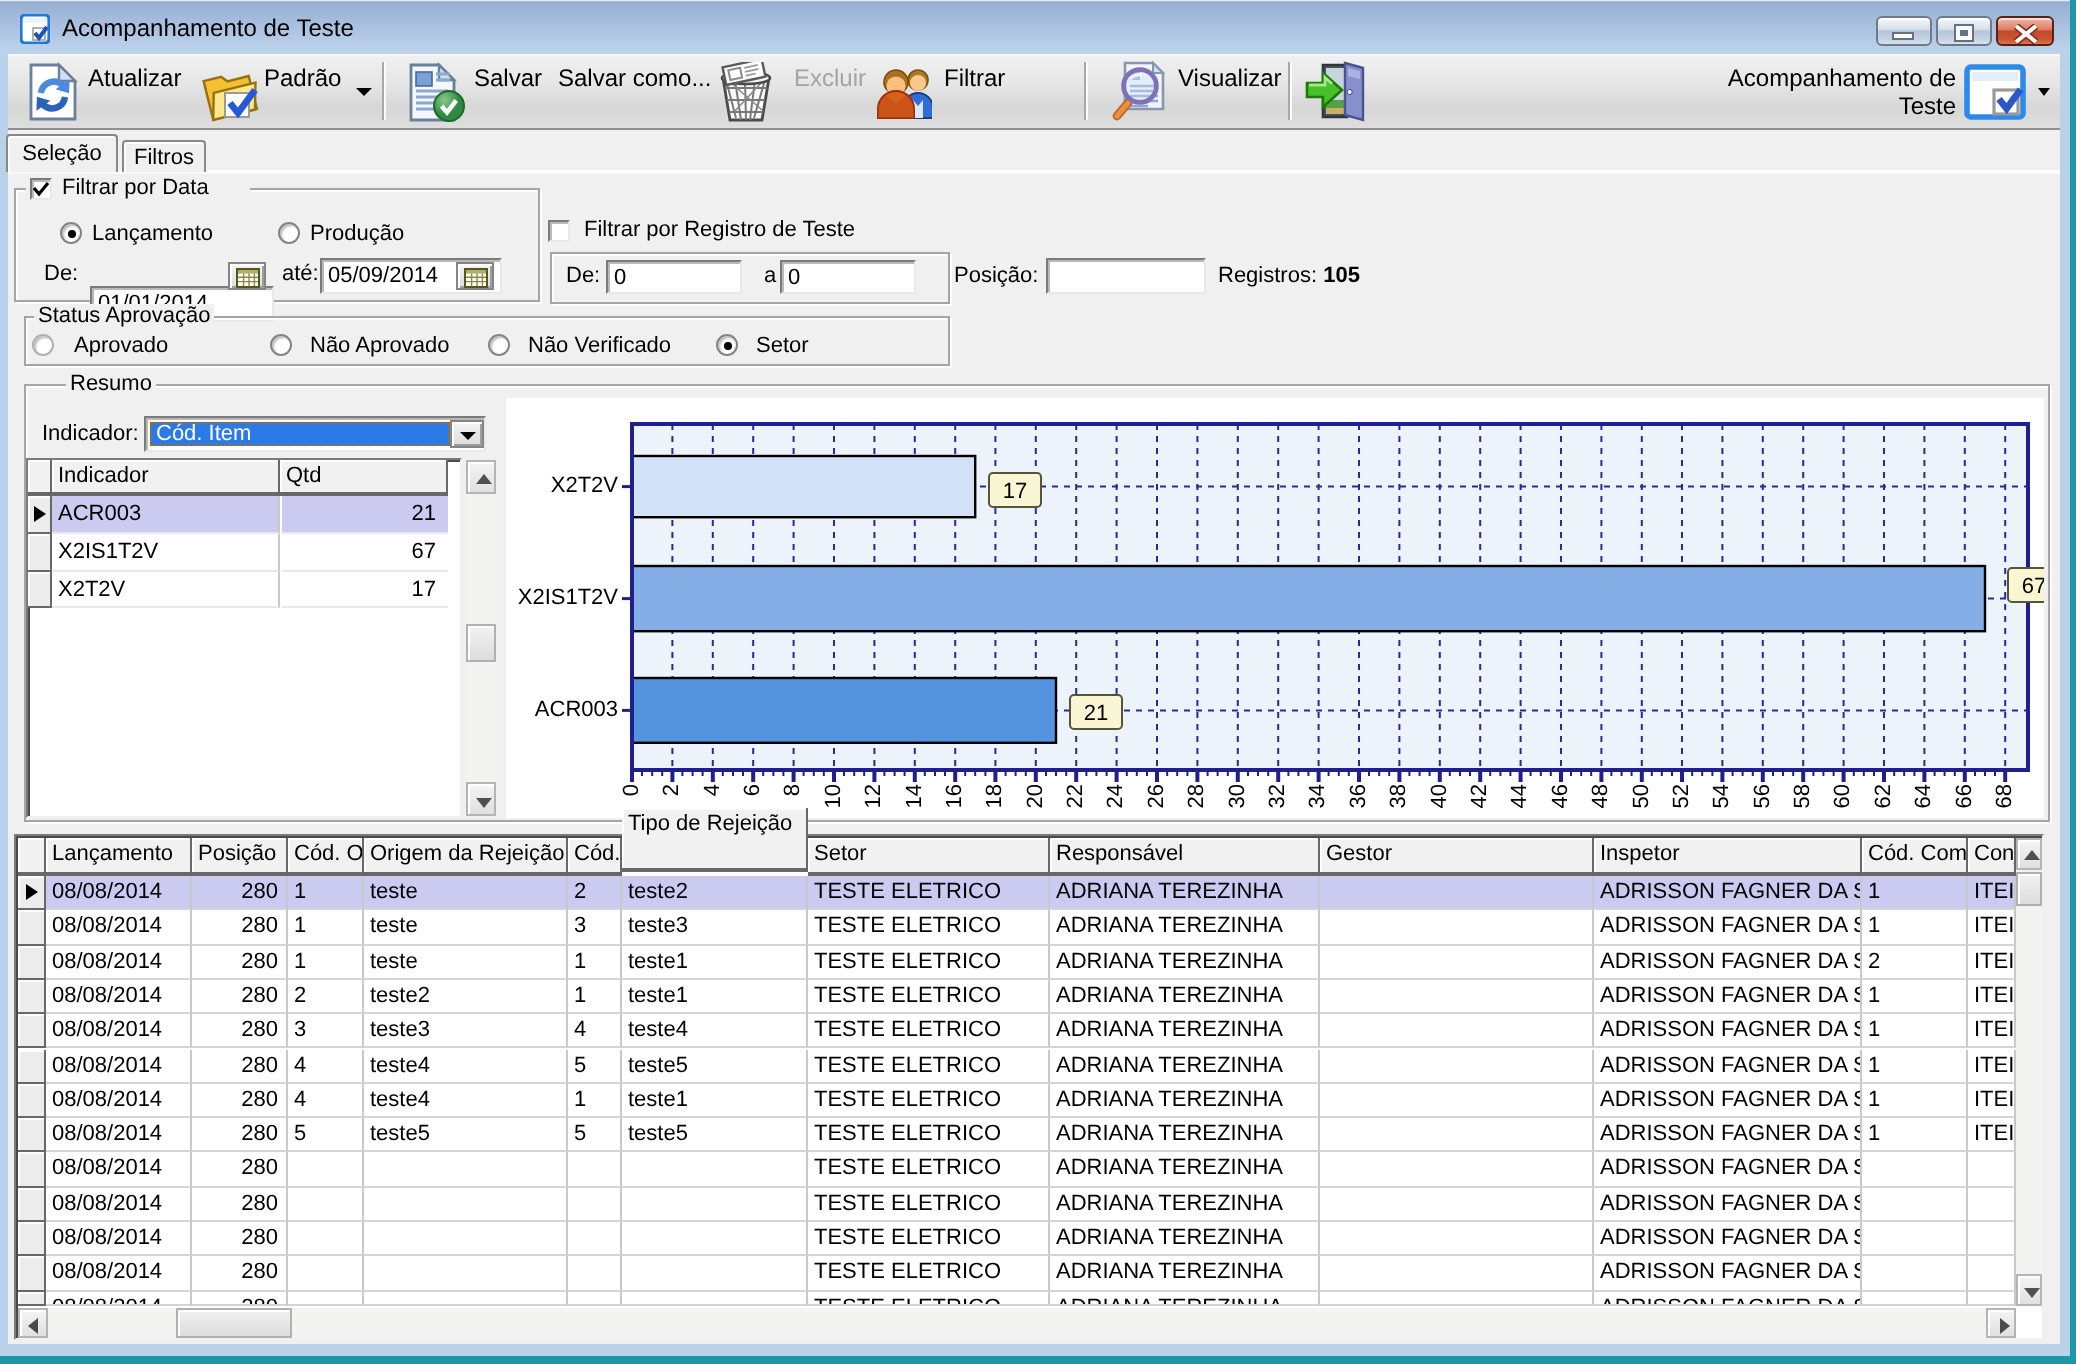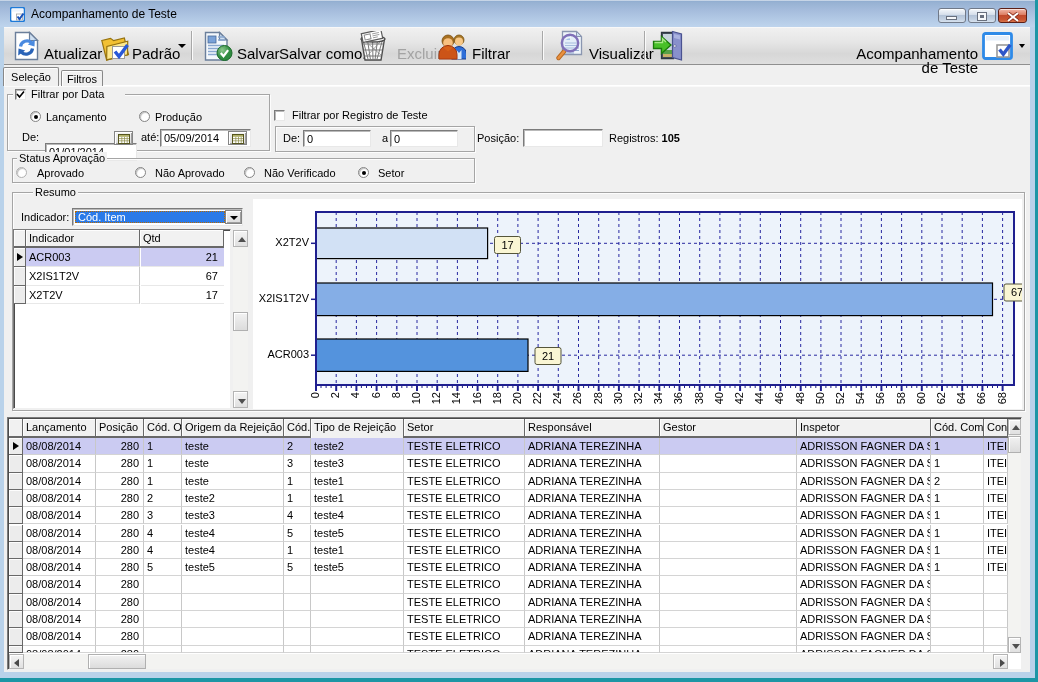--- a/index.html
+++ b/index.html
@@ -2,21 +2,21 @@
 <html><head><meta charset="utf-8">
 <style>
 *{margin:0;padding:0;box-sizing:border-box}
 html,body{width:1038px;height:682px;overflow:hidden}
 body{background:#1d96a5;font-family:"Liberation Sans",sans-serif;font-size:11px;color:#000;position:relative}
 .a{position:absolute}
 .frame{left:0;top:0;width:1035px;height:678px;background:#b9d2ea}
 .title{left:0;top:0;width:1035px;height:27px;background:linear-gradient(180deg,#fdfdfd 0px,#8facd0 1px,#96b1d2 2px,#a5bcdc 10px,#bdd3ec 26px)}
 .client{left:4px;top:27px;width:1026px;height:645px;background:#f0f0f0}
 .toolbar{left:4px;top:27px;width:1026px;height:38px;background:linear-gradient(180deg,#f1f1f1 0%,#e6e6e6 40%,#d7d7d7 72%,#dedede 100%);border-bottom:1px solid #8f8f8f;box-shadow:inset 0 1px 0 #f8f8f8}
-.tbtext{top:47px;height:14px;line-height:14px;font-size:15px}
+.tbtext{top:32px;height:14px;line-height:14px;font-size:12px}
 .sep{top:31px;width:2px;height:29px;border-left:1px solid #a8a8a8;border-right:1px solid #fbfbfb}
 .gb{border:1px solid #a5a5a5;box-shadow:inset 1px 1px 0 #fdfdfd, 1px 1px 0 #fdfdfd}
 .gblab{background:#f0f0f0;height:13px;line-height:13px;padding:0 2px}
 .field{background:#fff;border:1px solid;border-color:#7b7b7b #e8e8e8 #e8e8e8 #7b7b7b;box-shadow:inset 1px 1px 0 #b9b9b9;line-height:14px}
 .cb{width:11px;height:11px;background:#fff;border:1px solid;border-color:#7b7b7b #e8e8e8 #e8e8e8 #7b7b7b;box-shadow:inset 1px 1px 0 #b9b9b9}
 .rb{width:11px;height:11px;border-radius:50%;background:#fff;border:1px solid #848484;box-shadow:inset 1px 1px 1px #c0c0c0}
 .rbdot{width:4px;height:4px;border-radius:50%;background:#000;left:3px;top:3px}
 .lbl{height:13px;line-height:13px;white-space:nowrap}
 .hdrc{background:#f1f1f1;border-right:1px solid #686868;border-bottom:2px solid #686868;box-shadow:inset 1px 1px 0 #fdfdfd;line-height:16px;padding-left:3px;white-space:nowrap;overflow:hidden}
 .indc{background:#ececec;border-right:1px solid #686868;border-bottom:1px solid #686868;box-shadow:inset 1px 1px 0 #fdfdfd}
@@ -460,21 +460,21 @@
     <rect x="282" y="148.5" width="26" height="17" rx="2" fill="#faf6d4" stroke="#55553a" stroke-width="1"></rect>
     <text x="295" y="158.0" font-size="11" fill="#000" text-anchor="middle" dominant-baseline="middle" font-family="Liberation Sans">21</text>
   </svg>
 <div class="a" style="left:7px;top:417px;width:1015px;height:253px;background:#fff;border:1px solid;border-color:#7b7b7b #f0f0f0 #f0f0f0 #7b7b7b;box-shadow:inset 1px 1px 0 #4a4a4a"></div>
 <div class="a hdrc" style="left:9px;top:419px;width:14px;height:19px"></div>
 <div class="a hdrc" style="left:23px;top:419px;width:73px;height:19px">Lançamento</div>
 <div class="a hdrc" style="left:96px;top:419px;width:48px;height:19px">Posição</div>
 <div class="a hdrc" style="left:144px;top:419px;width:38px;height:19px">Cód. Origem</div>
 <div class="a hdrc" style="left:182px;top:419px;width:102px;height:19px">Origem da Rejeição</div>
 <div class="a hdrc" style="left:284px;top:419px;width:27px;height:19px">Cód.</div>
-<div class="a hdrc" style="left:311px;top:419px;width:93px;height:32px">Tipo de Rejeição</div>
+<div class="a hdrc" style="left:311px;top:404px;width:93px;height:32px">Tipo de Rejeição</div>
 <div class="a hdrc" style="left:404px;top:419px;width:121px;height:19px">Setor</div>
 <div class="a hdrc" style="left:525px;top:419px;width:135px;height:19px">Responsável</div>
 <div class="a hdrc" style="left:660px;top:419px;width:137px;height:19px">Gestor</div>
 <div class="a hdrc" style="left:797px;top:419px;width:134px;height:19px">Inspetor</div>
 <div class="a hdrc" style="left:931px;top:419px;width:53px;height:19px">Cód. Comp</div>
 <div class="a hdrc" style="left:984px;top:419px;width:24px;height:19px">Conjunto</div>
 <div class="a indc" style="left:9px;top:438.0px;width:14px;height:17.3px"></div>
 <div class="a arr" style="left:13px;top:442.0px;border-top:4.5px solid transparent;border-bottom:4.5px solid transparent;border-left:6px solid #000"></div>
 <div class="a cell" style="left:23px;top:438.0px;width:73px;height:17.3px;background:#cbcbf2;border-right:1px solid #c8c8c8;border-bottom:1px solid #d4d4d4;padding-left:3px;">08/08/2014</div>
 <div class="a cell" style="left:96px;top:438.0px;width:48px;height:17.3px;background:#cbcbf2;border-right:1px solid #c8c8c8;border-bottom:1px solid #d4d4d4;text-align:right;padding-right:4px;">280</div>

